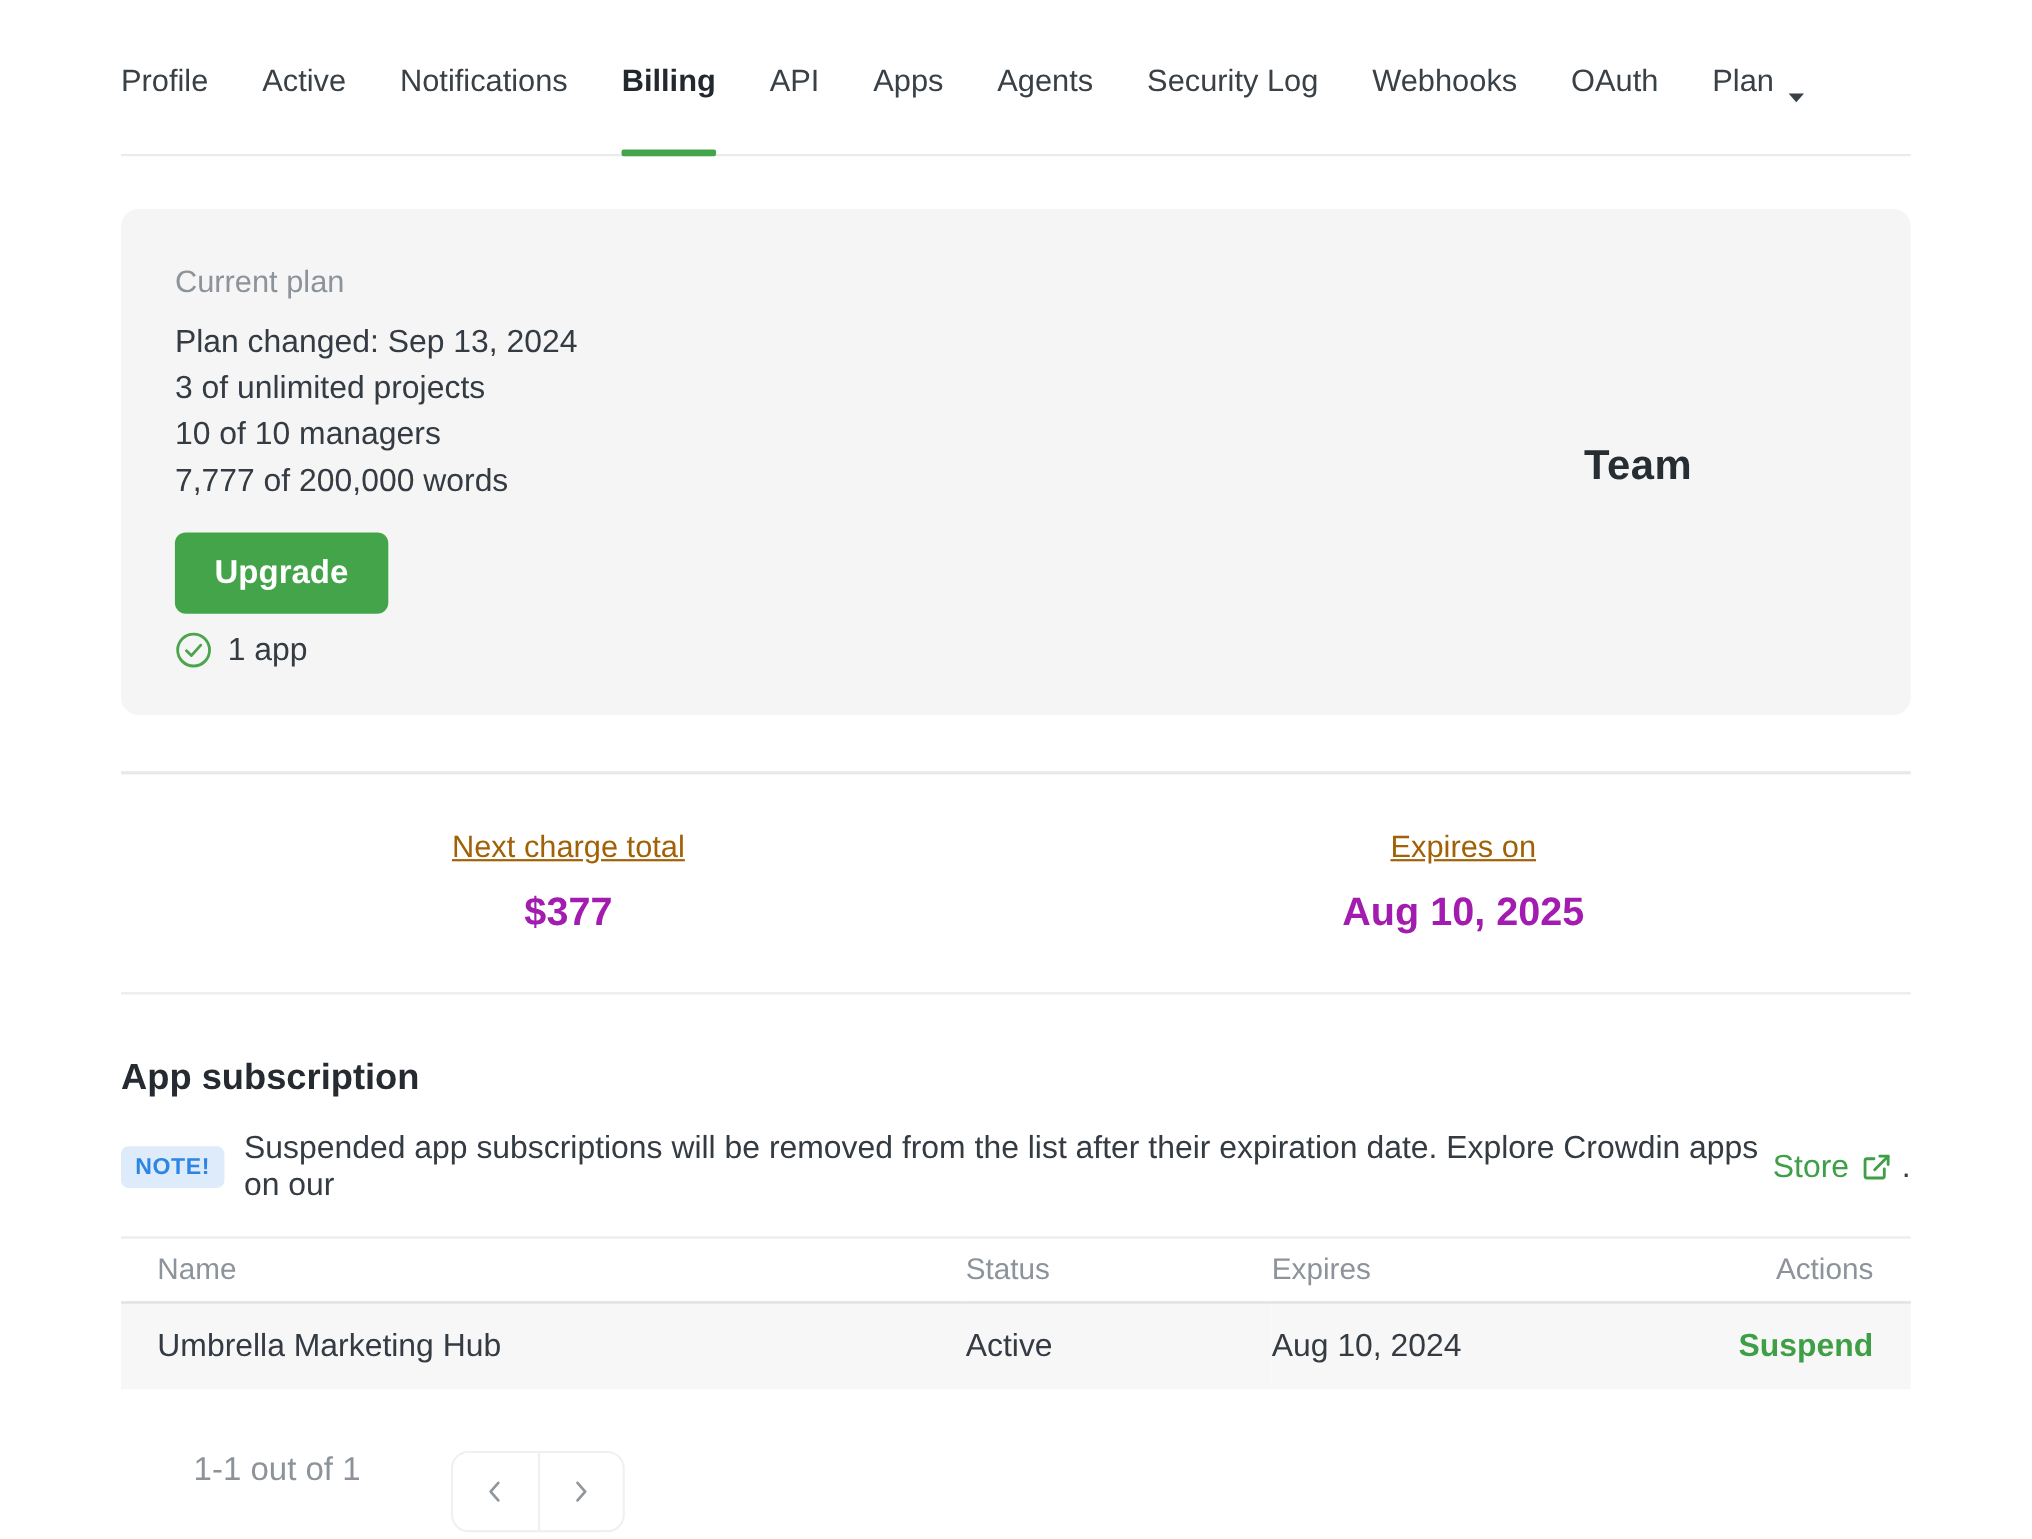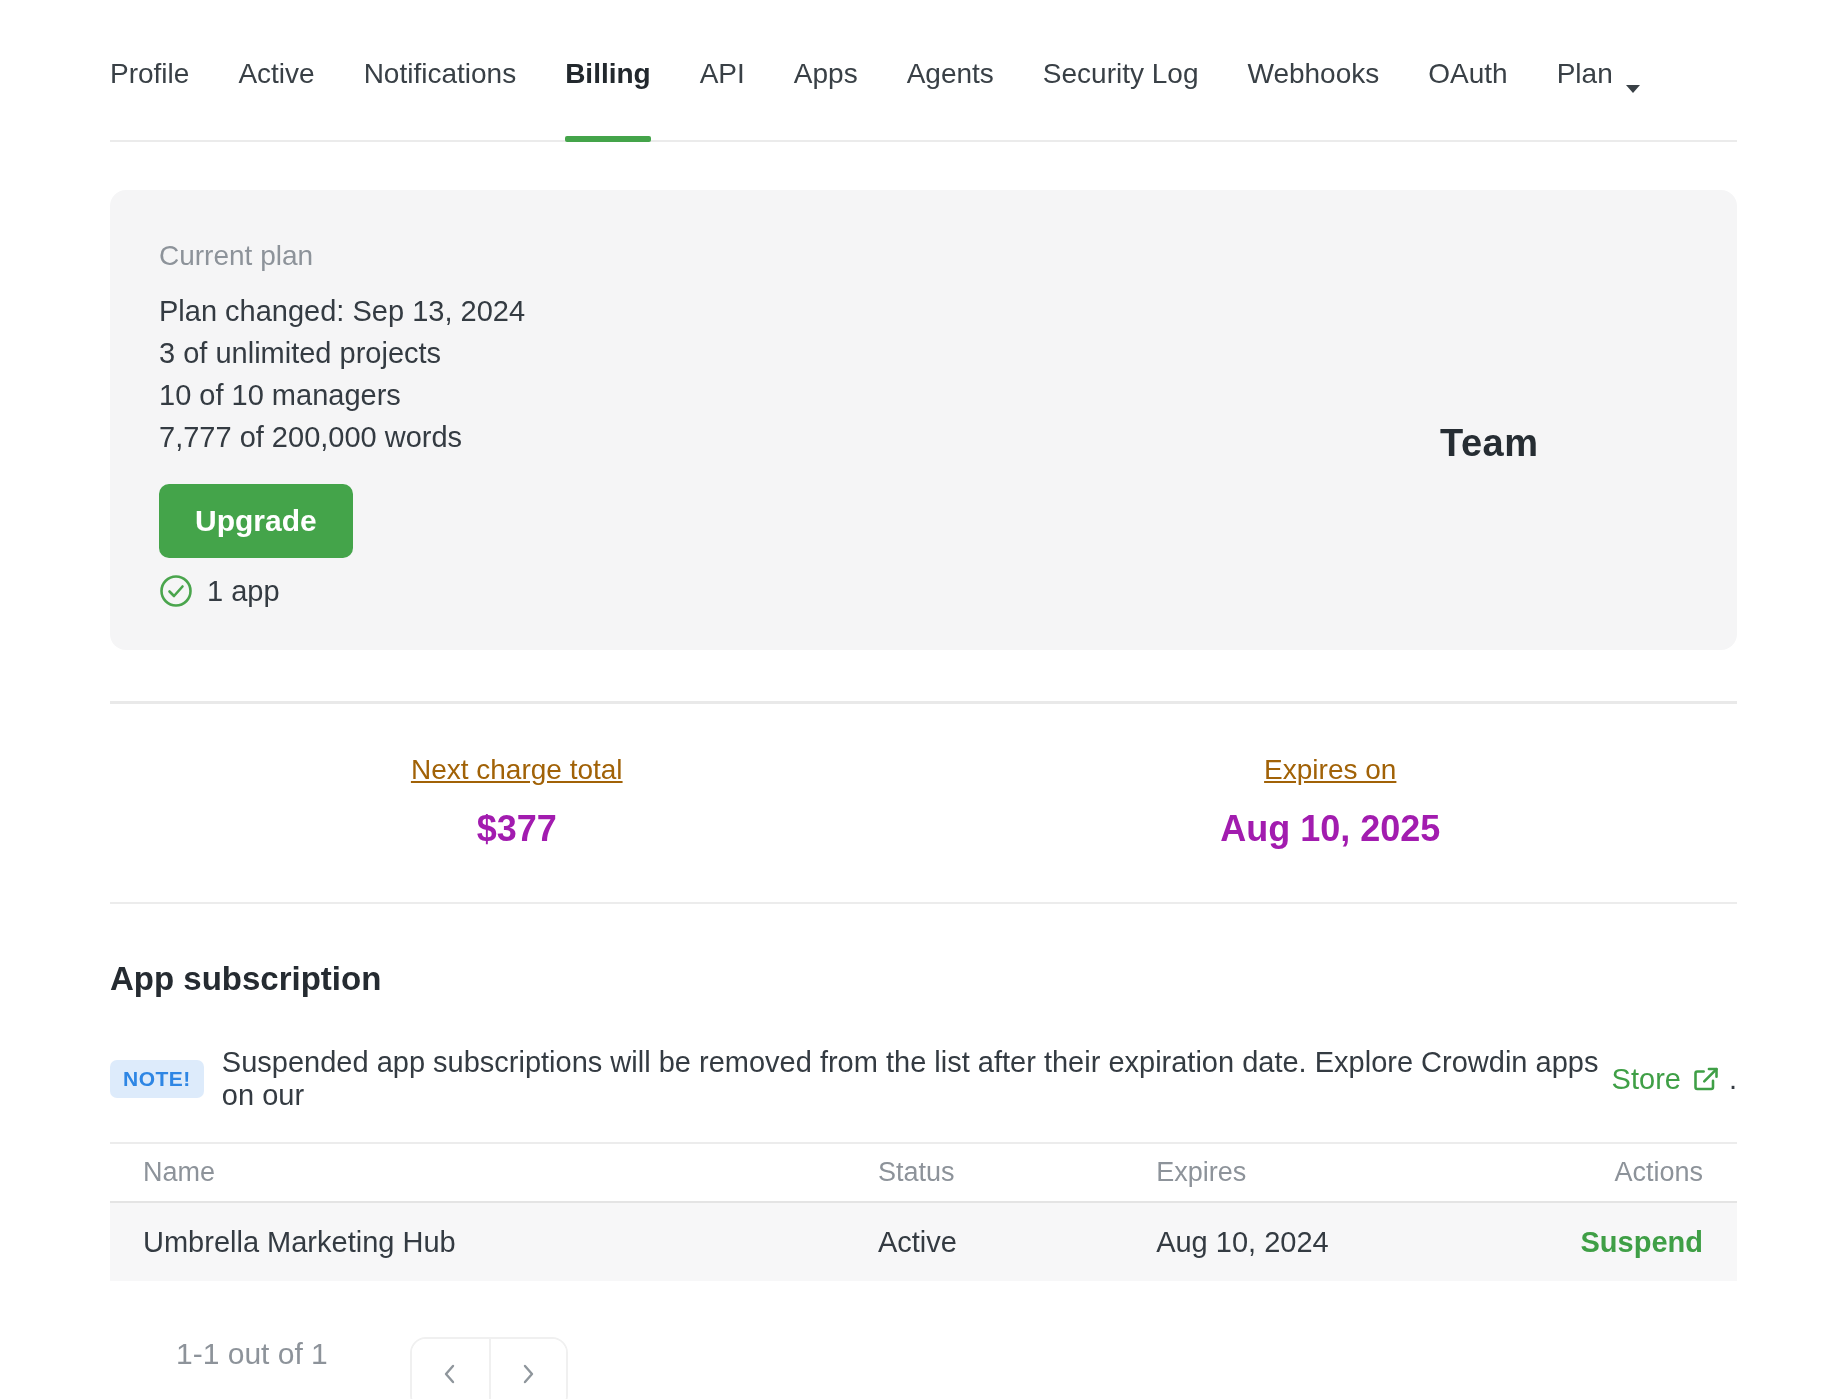--- a/index.html
+++ b/index.html
@@ -21,36 +21,36 @@
   .plan-card { position:relative; margin-top:48px; height:460px; background:#f5f5f6;
     border-radius:16px; padding:50px 0 0 49px; }
   .plan-label { font-size:28px; color:#8d939a; margin-bottom:18px; }
   .plan-line { font-size:29px; color:#343b42; line-height:42px; }
   .upgrade-btn { display:inline-block; margin-top:26px; background:#44a44a; color:#ffffff;
     font-size:30px; font-weight:700; border:none; border-radius:10px; padding:0 36px;
     height:74px; line-height:74px; cursor:pointer; font-family:inherit; }
   .apps-row { display:flex; align-items:center; gap:14px; margin-top:16px; }
   .apps-row .txt { font-size:29px; color:#343b42; }
   .check-icon { width:34px; height:34px; display:block; }
-  .plan-name { position:absolute; top:232px; left:1330px; font-size:38px;
+  .plan-name { position:absolute; top:212px; left:1330px; font-size:38px;
     font-weight:700; color:#262d33; letter-spacing:0.5px; }
 
   
   .divider-thick { height:3px; background:#e9e9e9; margin-top:51px; }
   .divider-thin  { height:2px; background:#ececec; }
 
   
   .summary { display:flex; padding:50px 0 52px; }
   .summary .col { width:50%; text-align:center; }
   .summary .lbl { font-size:28px; color:#a16207;text-decoration:underline; }
   .summary .val { font-size:36px; font-weight:700; color:#a21caf; margin-top:22px; }
 
   
   .section-title { margin-top:56px; font-size:33px; font-weight:700; color:#252b31; }
-  .note-row { display:flex; align-items:center; gap:18px; margin-top:48px; }
+  .note-row { display:flex; align-items:center; gap:18px; margin-top:30px; }
   .note-badge { background:#ddebfb; color:#2e86e4; font-size:21px; font-weight:700;
     padding:7px 13px; border-radius:7px; letter-spacing:0.5px; }
   .note-text { font-size:29px; color:#343b42; display:flex; align-items:center; gap:9px; }
   .store-link { color:#3f9f46; cursor:pointer; text-decoration:none; }
   .ext-icon { width:28px; height:28px; display:inline-block; margin-left:2px; }
 
   
   table { width:100%; border-collapse:collapse; margin-top:30px; }
   thead tr { border-top:2px solid #ececec; border-bottom:2px solid #e4e4e4; }
   th { font-size:27px; font-weight:400; color:#8d939a; text-align:left;

